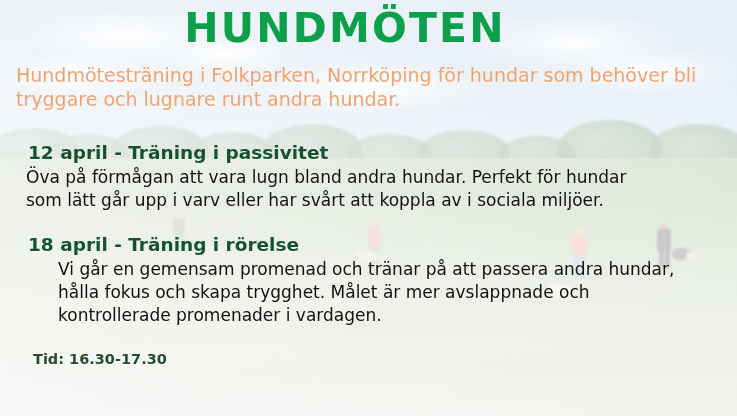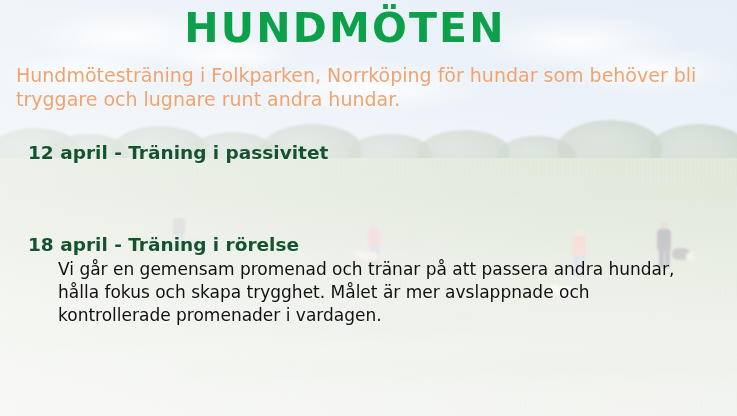--- a/index.html
+++ b/index.html
@@ -260,22 +260,24 @@
   <div class="wash-left"></div>
 
   <div class="content">
 
     <div class="title">HUNDMÖTEN</div>
 
     <div class="subtitle">Hundmötesträning i Folkparken, Norrköping för hundar som behöver bli tryggare och lugnare runt andra hundar.</div>
 
     <div class="sec-head h1">12 april - Träning i passivitet</div>
 
+    <div class="sec-body b1">Öva på förmågan att vara lugn bland andra hundar. Perfekt för hundar som lätt går upp i varv eller har svårt att koppla av i sociala miljöer.</div>
 
     <div class="sec-head h2">18 april - Träning i rörelse</div>
 
     <div class="sec-body b2">Vi går en gemensam promenad och tränar på att passera andra hundar, hålla fokus och skapa trygghet. Målet är mer avslappnade och kontrollerade promenader i vardagen.</div>
 
     <div class="details">
+      <div>Tid: 16.30-17.30</div>
     </div>
 
   </div>
 </div>
 
 </body></html>

